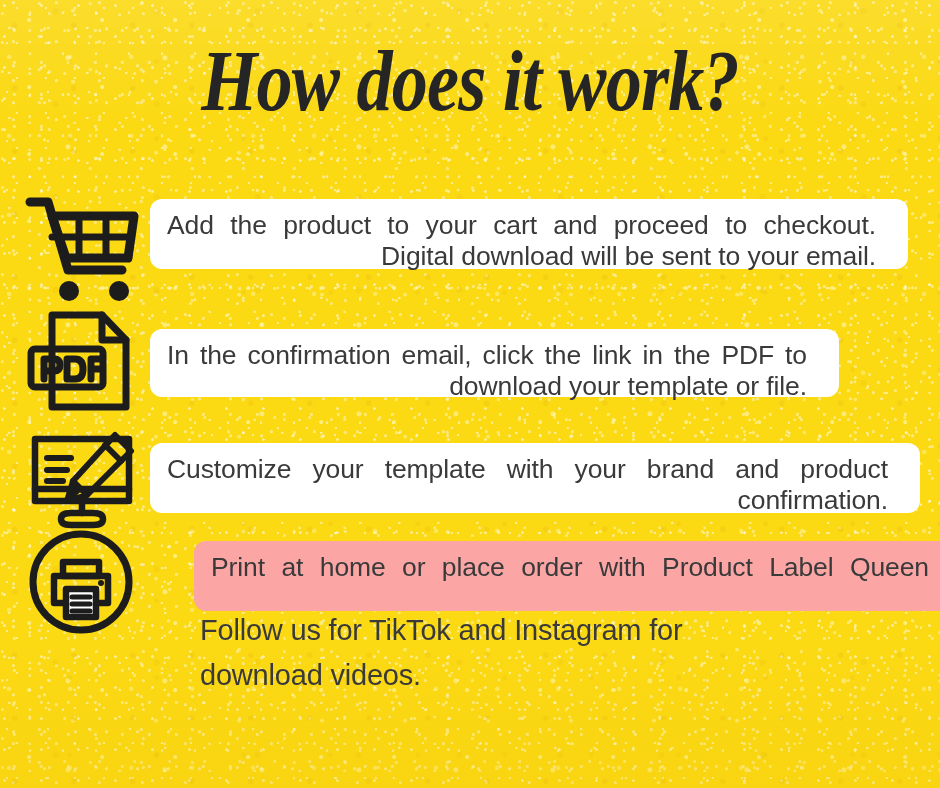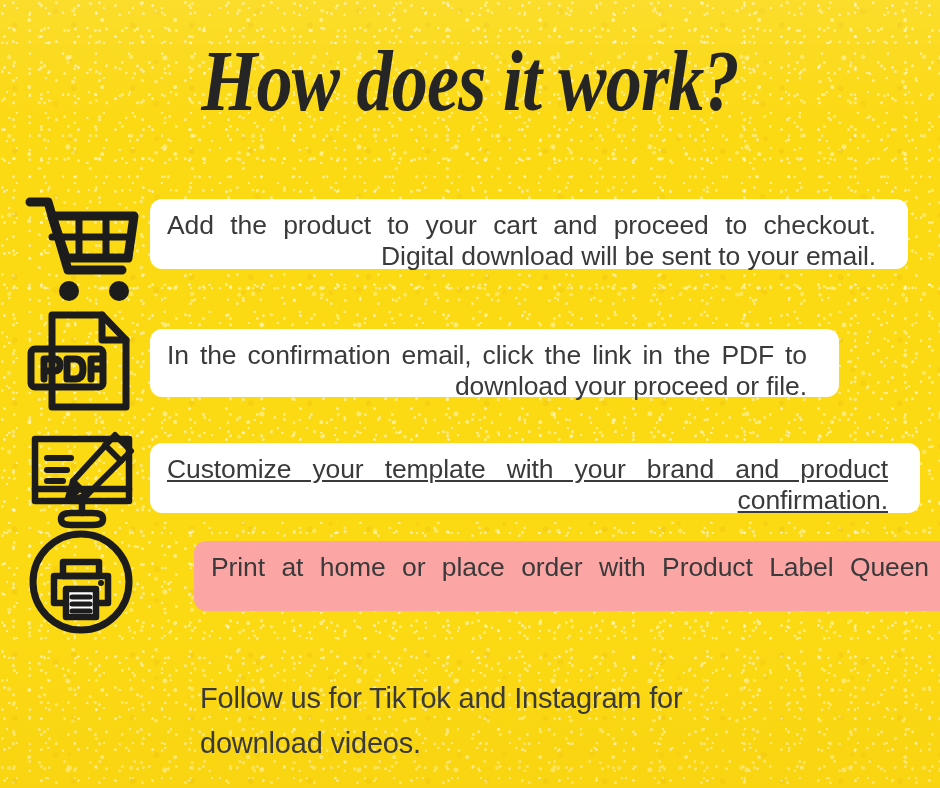--- a/index.html
+++ b/index.html
@@ -108,21 +108,21 @@
   
   #bubble-1 { left: 150px; top: 199px; width: 758px; height: 70px; }
   #bubble-2 { left: 150px; top: 329px; width: 689px; height: 68px; }
   #bubble-3 { left: 150px; top: 443px; width: 770px; height: 70px; }
   #bubble-4 { left: 150px; top: 541px; width: 767px; height: 70px; }
 
   
   #footer {
     position: absolute;
     left: 200px;
-    top: 676px;
+    top: 608px;
     width: 600px;
     color: #3a3a3a;
     font-size: 29px;
     line-height: 1.55;
     letter-spacing: -0.2px;
   }
   #footer p { margin: 0; }
 </style>
 </head>
 <body>
@@ -161,21 +161,21 @@
       <g stroke-width="7" fill="none">
         <path d="M18 70 L18 50 L28 50 Q34 50 34 56 Q34 62 28 62 L18 62"></path>
         <path d="M41 70 L41 50 L49 50 Q57 50 57 60 Q57 70 49 70 L41 70"></path>
         <path d="M65 70 L65 50 L76 50 M65 60 L73 60"></path>
       </g>
     </svg>
   </div>
 
   <div class="bubble" id="bubble-2" style="background: rgb(255, 255, 255); color: rgb(58, 58, 58);">
     <p class="j">In the confirmation email, click the link in the PDF to</p>
-    <p class="l">download your proceed or file.</p>
+    <p class="l">download your template or file.</p>
   </div>
 
   <div class="icon-box" style="top:426px;height:108px">
     <svg width="118" height="106" viewBox="0 0 118 106" fill="none" stroke="#1c1c1c" stroke-width="6.5" stroke-linecap="round" stroke-linejoin="round">
       <path d="M12 12 L106 12 L106 74 L12 74 Z"></path>
       <path d="M12 62 L106 62"></path>
       <path d="M59 74 L59 86"></path>
       <path d="M38 92 Q38 86 48 86 L70 86 Q80 86 80 92 Q80 98 70 98 L48 98 Q38 98 38 92 Z"></path>
       <g stroke-width="6">
         <path d="M24 31 L48 31"></path>
@@ -184,21 +184,21 @@
       </g>
       <g stroke-width="6">
         <path d="M92 8 L108 24 L64 68 L44 74 L50 54 Z"></path>
         <path d="M50 54 L64 68"></path>
         <path d="M82 18 L98 34"></path>
         <path d="M44 74 L56 62"></path>
       </g>
     </svg>
   </div>
 
-  <div class="bubble" id="bubble-3" style="background: rgb(255, 255, 255); color: rgb(58, 58, 58); text-decoration: underline;">
+  <div class="bubble" id="bubble-3" style="background: rgb(255, 255, 255); color: rgb(58, 58, 58);">
     <p class="j">Customize your template with your brand and product</p>
     <p class="l">confirmation.</p>
   </div>
 
   <div class="icon-box" style="top:528px;height:108px">
     <svg width="112" height="106" viewBox="0 0 112 106" fill="none" stroke="#1c1c1c" stroke-width="6.5" stroke-linecap="round" stroke-linejoin="round">
       <circle cx="55" cy="53" r="48" stroke-width="7"></circle>
       <path d="M37 33 L73 33 L73 47 L37 47 Z"></path>
       <path d="M28 47 L82 47 L82 74 L28 74 Z"></path>
       <circle cx="75" cy="54" r="3" fill="#1c1c1c" stroke="none"></circle>

